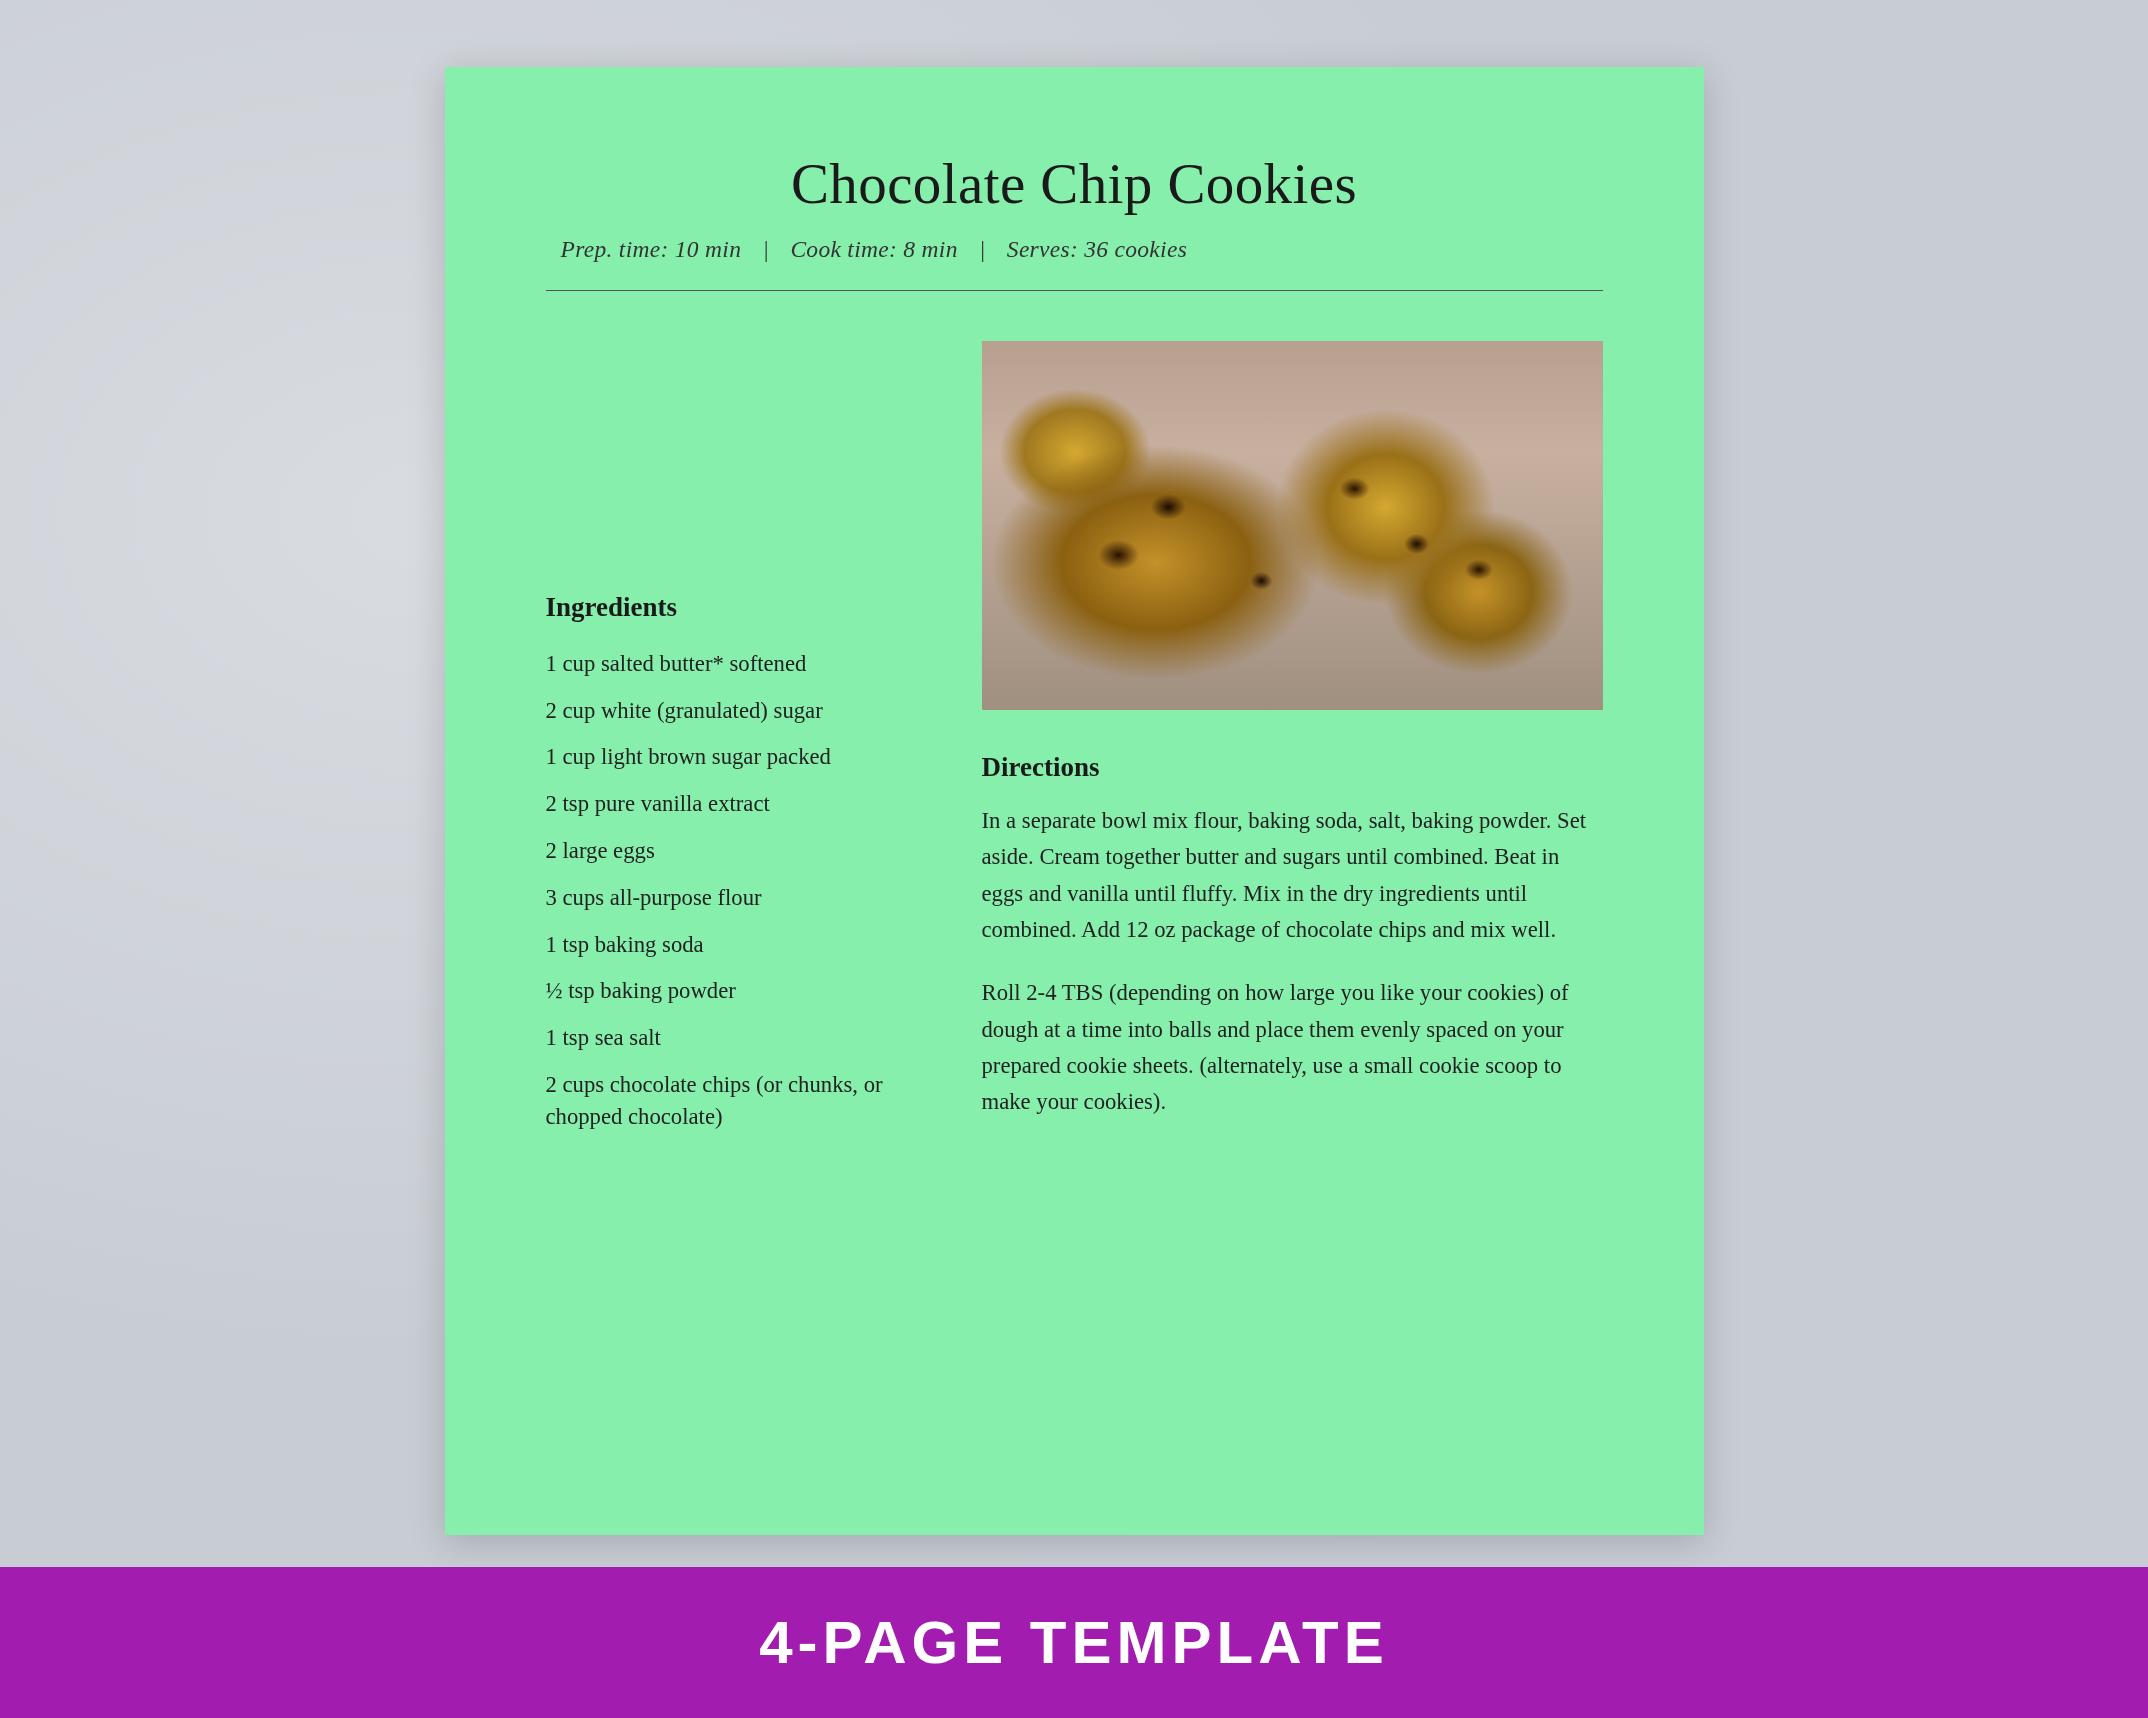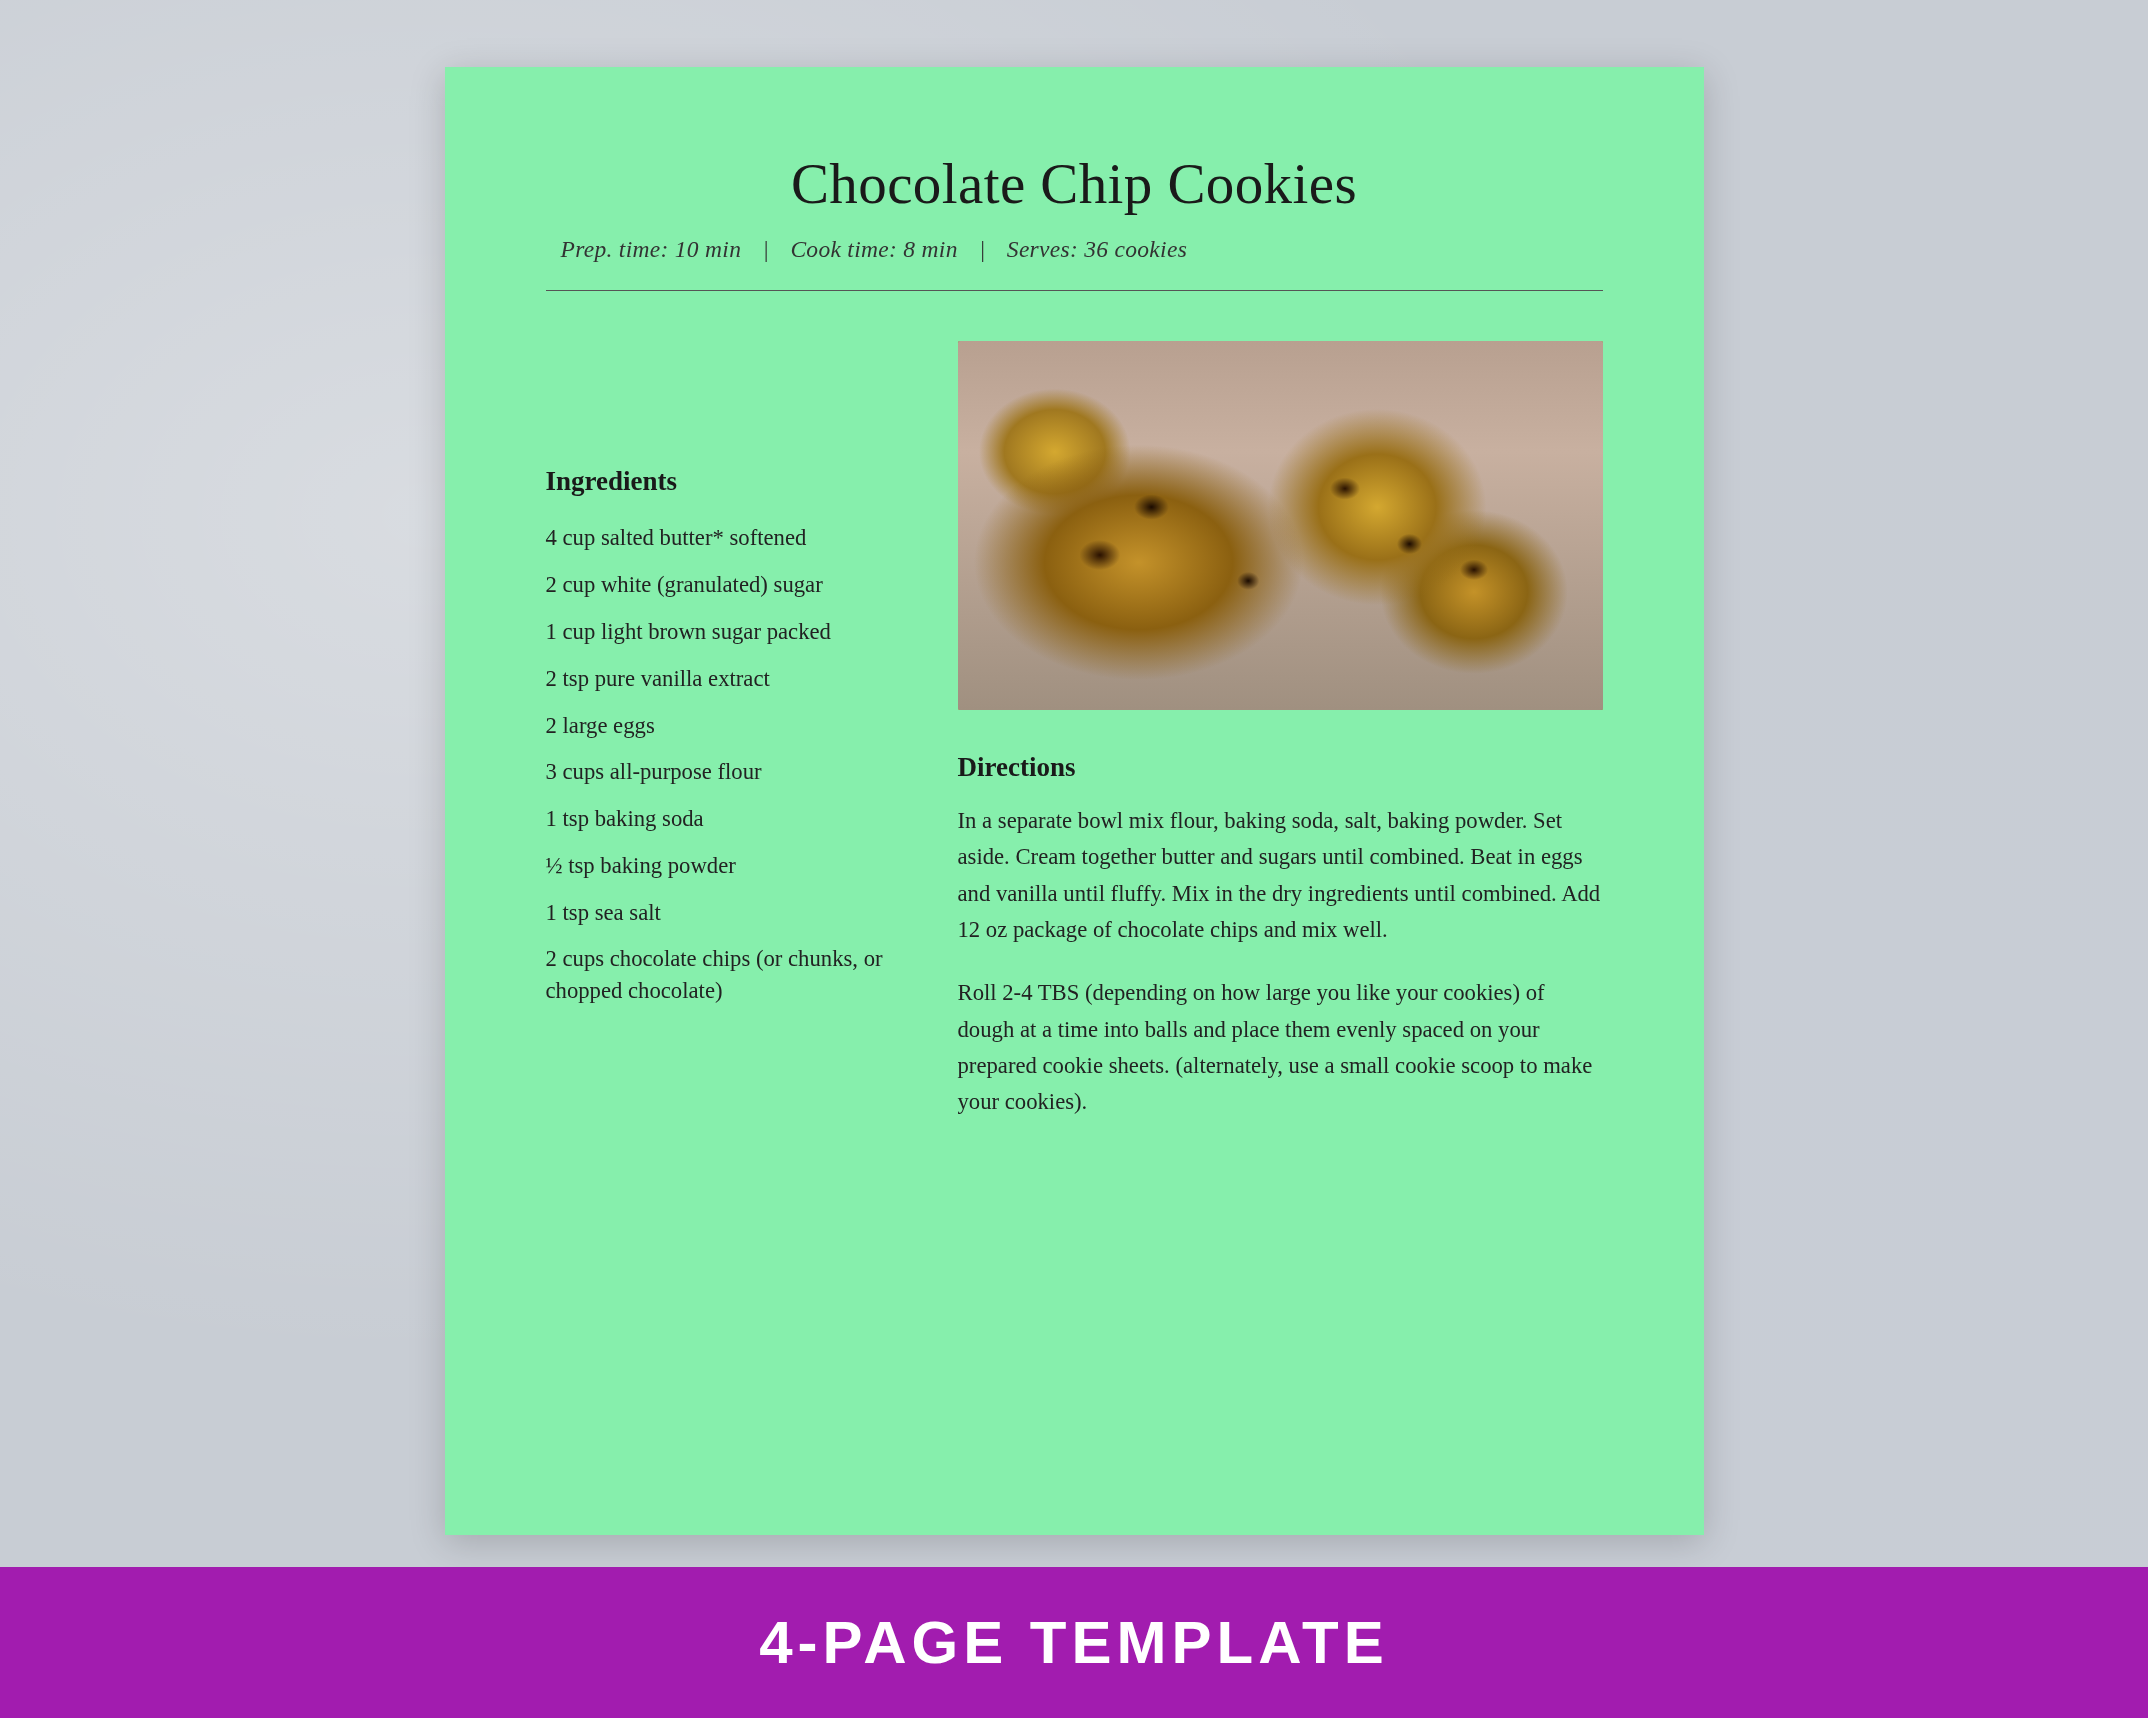--- a/index.html
+++ b/index.html
@@ -56,22 +56,22 @@
     }
 
     .divider {
       border: none;
       border-top: 1.3px solid #555;
       margin-bottom: 50px;
     }
 
     .recipe-body {
       display: flex;
-      gap: 26px;
-      align-items: center;
+      gap: 50px;
+      align-items: flex-end;
       margin-top: 28px;
     }
 
     .ingredients-col {
       flex: 0 0 386px;
       min-width: 386px;
     }
 
     .right-col {
       flex: 1;
@@ -197,21 +197,21 @@
     <span>Serves: 36 cookies</span>
   </div>
 
   <hr class="divider">
 
   <div class="recipe-body">
 
     <div class="ingredients-col">
       <div class="section-title">Ingredients</div>
 
-      <div class="ingredient-item">4 cup salted butter* softened</div>
+      <div class="ingredient-item">1 cup salted butter* softened</div>
       <div class="ingredient-item">2 cup white (granulated) sugar</div>
       <div class="ingredient-item">1 cup light brown sugar packed</div>
       <div class="ingredient-item">2 tsp pure vanilla extract</div>
       <div class="ingredient-item">2 large eggs</div>
       <div class="ingredient-item">3 cups all-purpose flour</div>
       <div class="ingredient-item">1 tsp baking soda</div>
       <div class="ingredient-item">½ tsp baking powder</div>
       <div class="ingredient-item">1 tsp sea salt</div>
       <div class="ingredient-item">2 cups chocolate chips (or chunks, or chopped chocolate)</div>
     </div>

